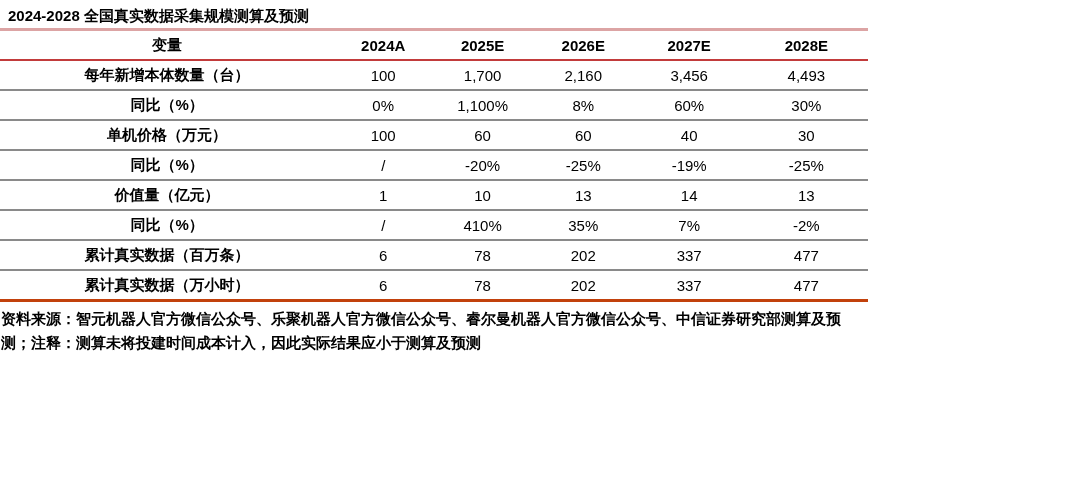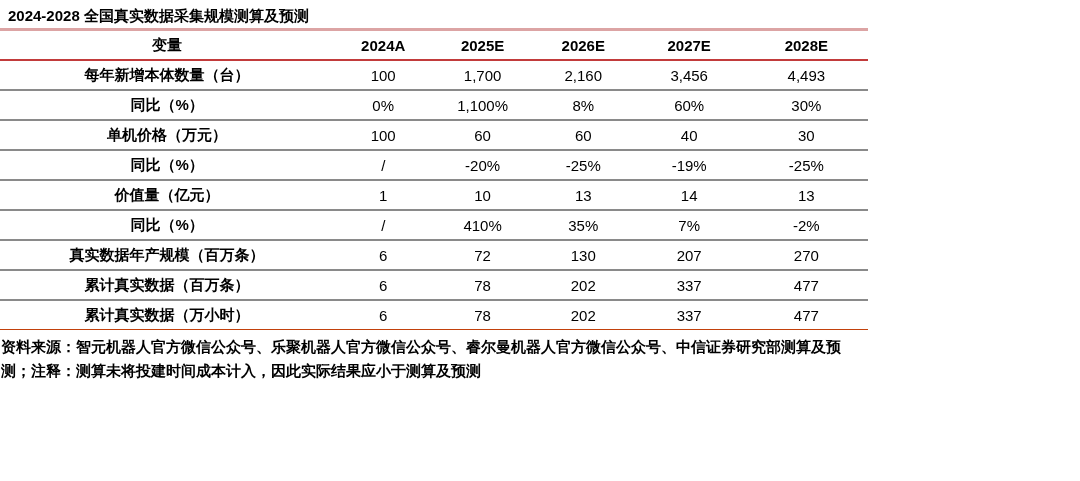--- a/index.html
+++ b/index.html
@@ -48,21 +48,21 @@
   }
   table.data-table td {
     height: 28px;
     text-align: center;
     vertical-align: middle;
     padding: 0;
     border-bottom: 2px solid #8a8a8a;
     font-weight: 400;
   }
   table.data-table tbody tr:last-child td {
-    border-bottom: 1px solid #c2410c;
+    border-bottom: 3px solid #c2410c;
   }
   table.data-table td.rowlabel {
     font-weight: 700;
   }
   .source-note {
     margin-top: 5px;
     padding: 0 4px 0 1px;
     font-size: 15px;
     font-weight: 700;
     line-height: 24px;
@@ -139,28 +139,20 @@
         </tr>
         <tr>
           <td class="rowlabel">同比（%）</td>
           <td>/</td>
           <td>410%</td>
           <td>35%</td>
           <td>7%</td>
           <td>-2%</td>
         </tr>
         <tr>
-          <td class="rowlabel">真实数据年产规模（百万条）</td>
-          <td>6</td>
-          <td>72</td>
-          <td>130</td>
-          <td>207</td>
-          <td>270</td>
-        </tr>
-        <tr>
           <td class="rowlabel">累计真实数据（百万条）</td>
           <td>6</td>
           <td>78</td>
           <td>202</td>
           <td>337</td>
           <td>477</td>
         </tr>
         <tr>
           <td class="rowlabel">累计真实数据（万小时）</td>
           <td>6</td>

